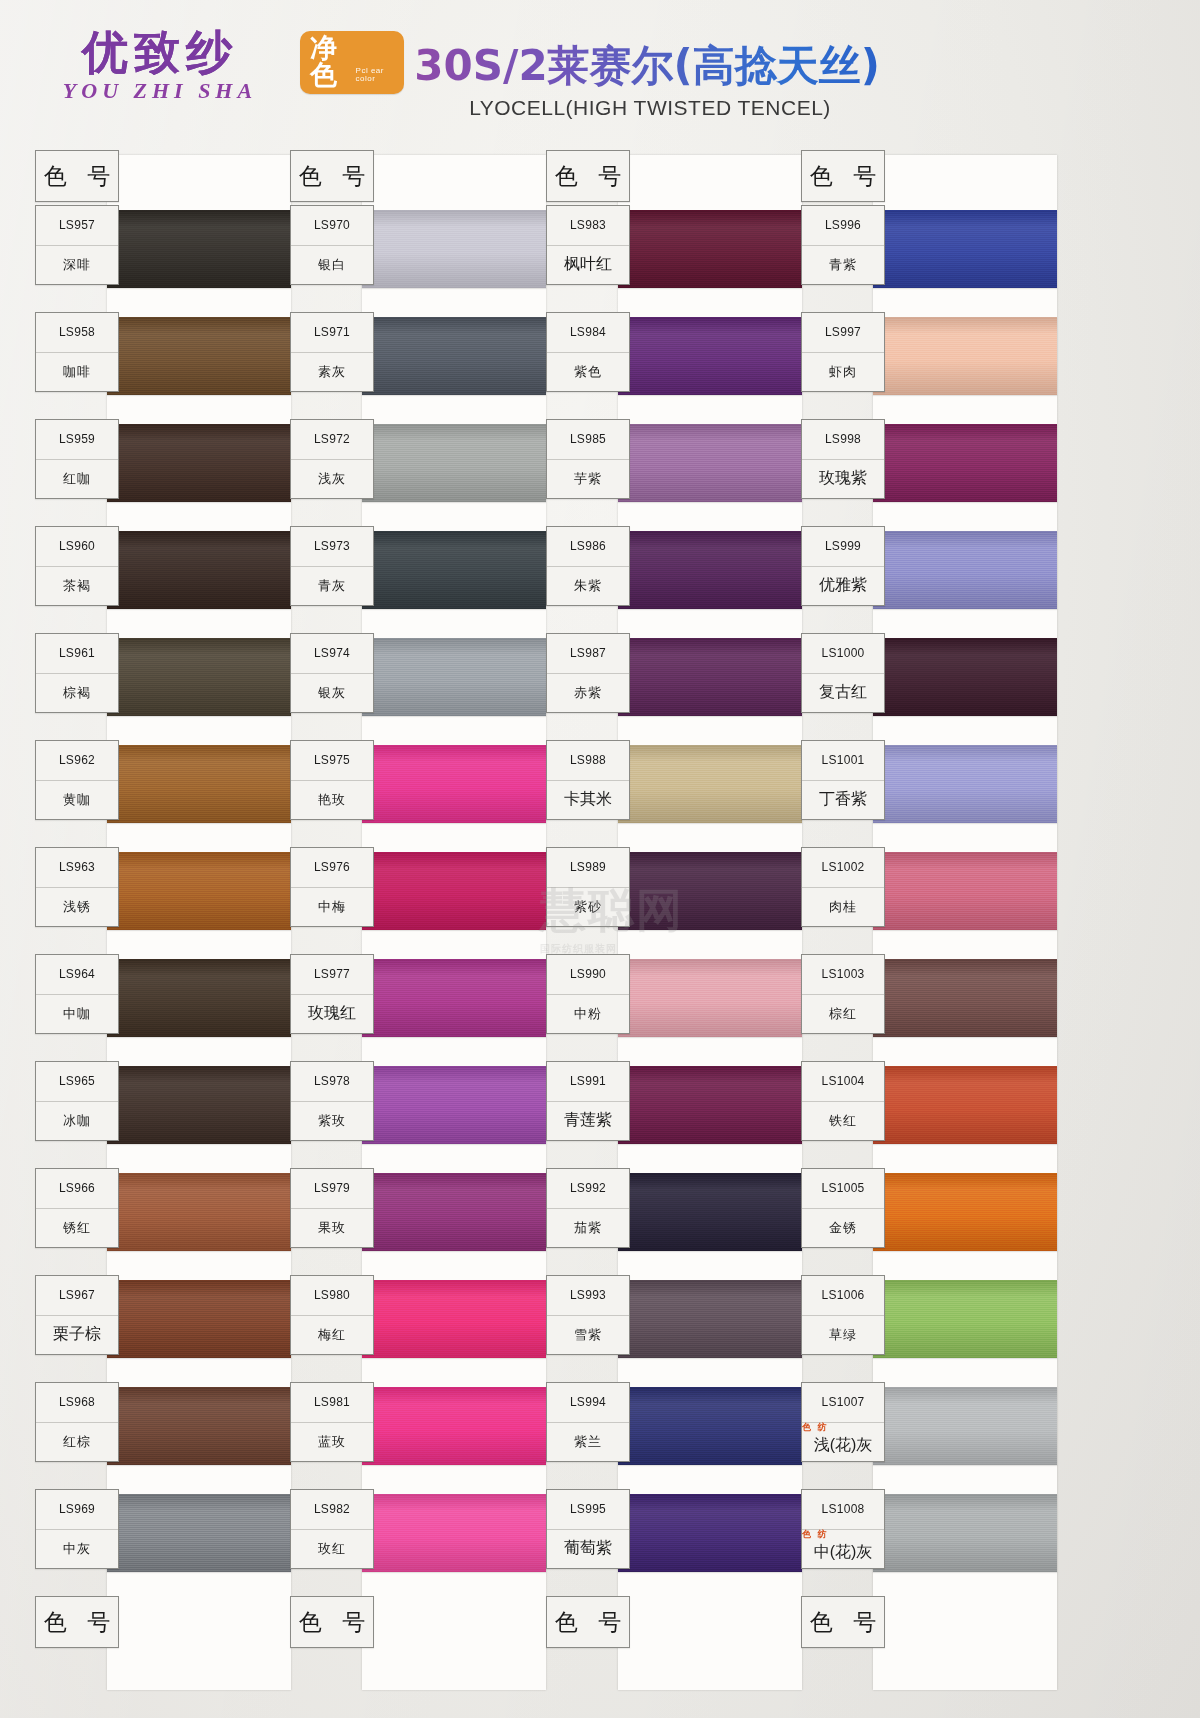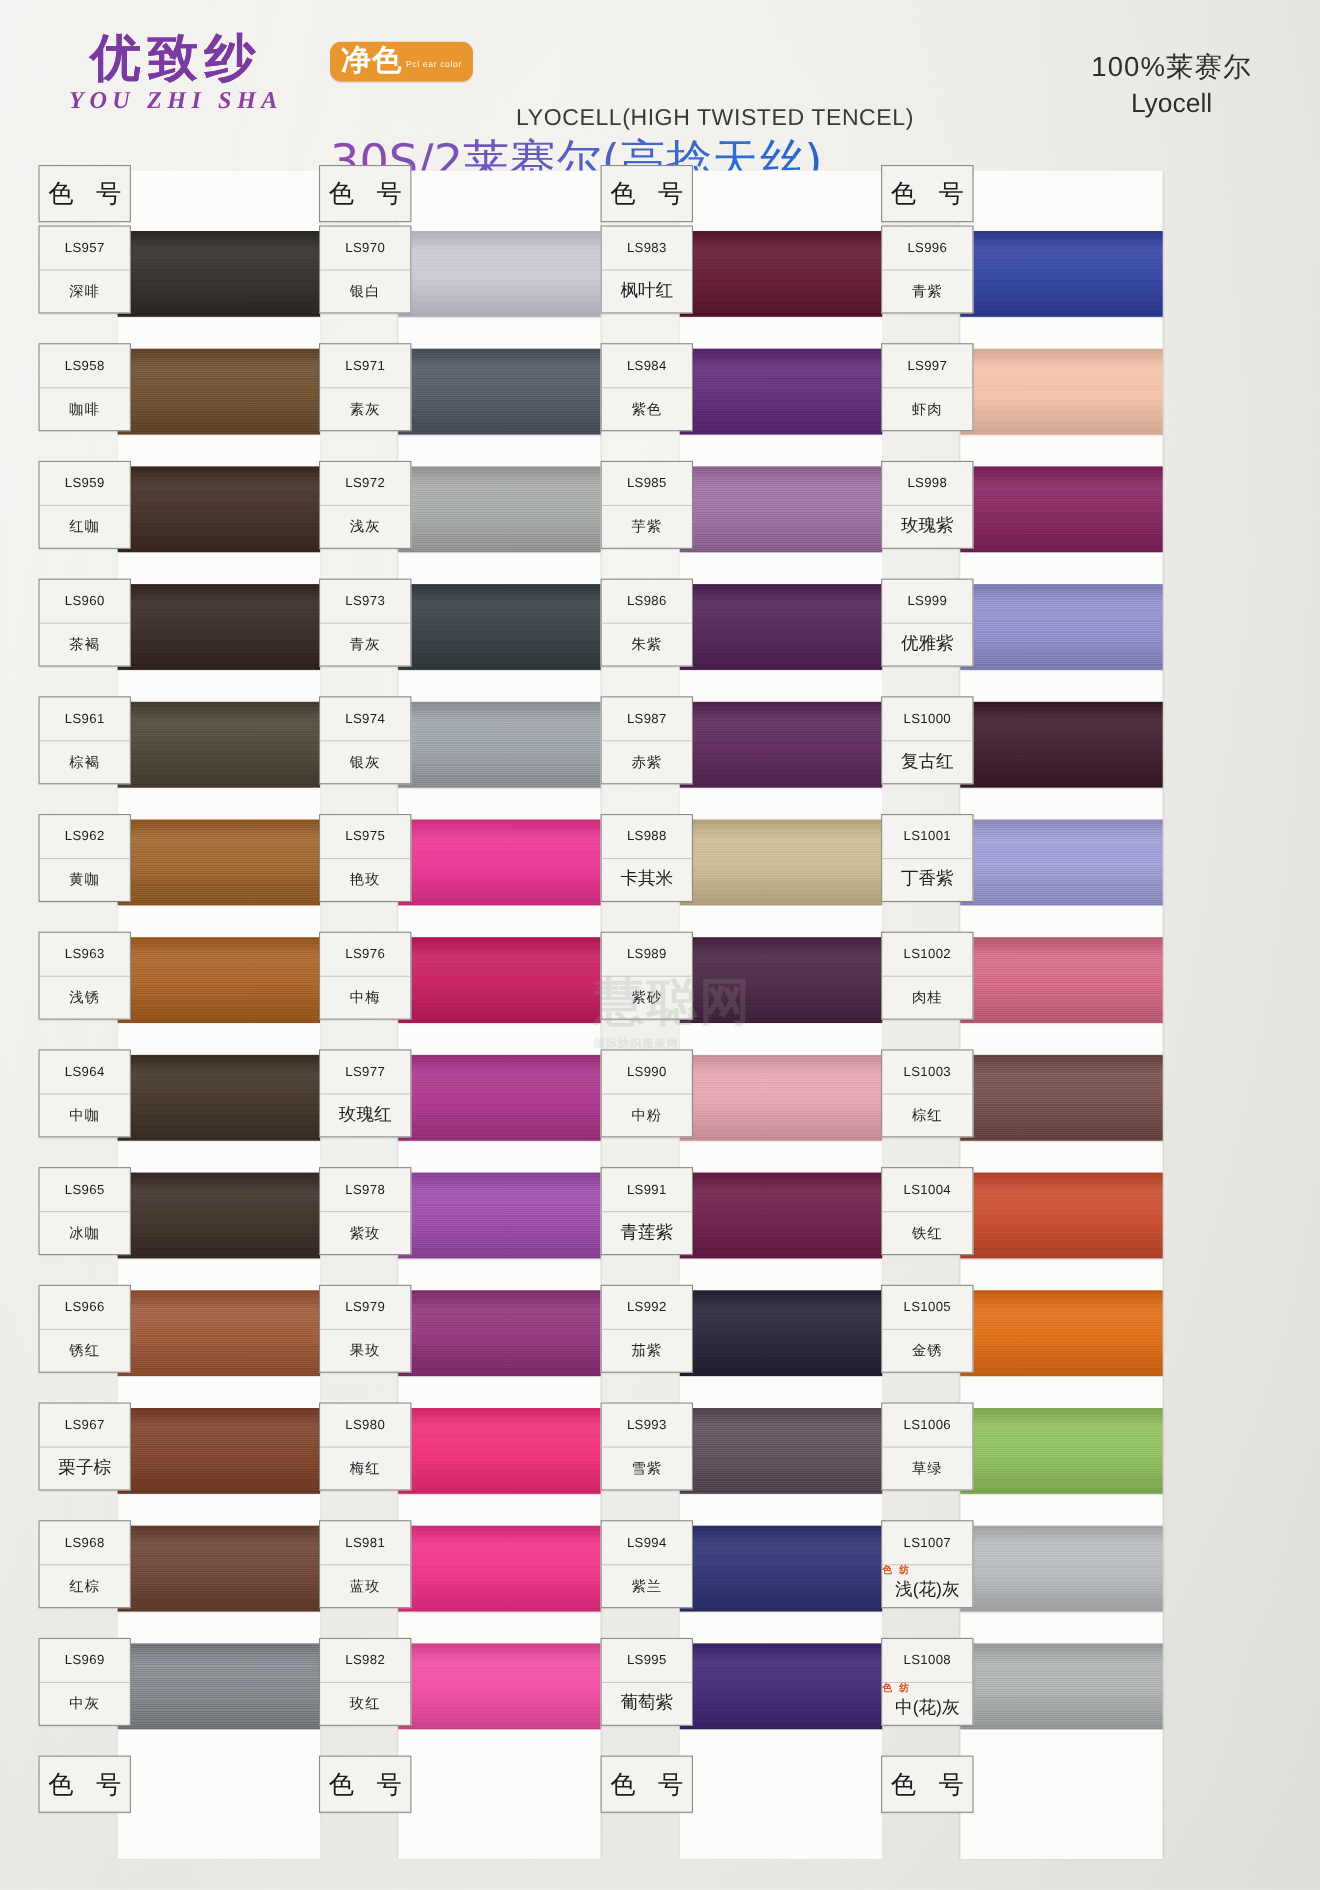--- a/index.html
+++ b/index.html
@@ -34,30 +34,30 @@
     line-height:1.05;
     text-shadow:0 0 0 #7a3aa0;
   }
   .brand-en{
     margin-top:2px;font-size:22px;font-style:italic;font-weight:bold;
     color:#8c3fa3;letter-spacing:5px;
     font-family:"Liberation Serif","DejaVu Serif",serif;
   }
 
   .title-block{position:absolute;left:300px;top:38px;width:580px;}
-  .title-line1{display:flex;align-items:flex-start;gap:10px;height:56px;flex-direction:column;}
+  .title-line1{display:flex;align-items:flex-end;gap:10px;height:56px;}
   .badge{
     background:#e8962f;color:#fff;border-radius:10px;
     padding:4px 10px 5px 10px;display:flex;align-items:flex-end;gap:3px;
     box-shadow:0 1px 1px rgba(0,0,0,.12);
   }
   .badge-cn{font-size:27px;font-weight:bold;letter-spacing:1px;line-height:1;}
   .badge-en{font-size:8px;letter-spacing:.5px;line-height:1;transform:translateY(-6px) rotate(0deg);opacity:.92;}
   .title-main{
-    font-size:42px;font-weight:normal;letter-spacing:0px;white-space:nowrap;
+    font-size:42px;font-weight:bold;letter-spacing:0px;white-space:nowrap;
     background:linear-gradient(90deg,#8e4aa8 0%,#7554b8 28%,#4a63c4 58%,#2f6fd0 80%,#2b62c9 100%);
     -webkit-background-clip:text;background-clip:text;color:transparent;
     font-family:"DejaVu Sans","Liberation Sans",sans-serif;
     margin-top:35px;
   }
   .title-sub{
     margin-top:2px;text-align:center;font-size:21px;color:#3a3a3a;letter-spacing:.5px;
     padding-left:120px;white-space:nowrap;
   }
 
@@ -155,24 +155,20 @@
     <div class="title-line1">
       <div class="badge">
         <span class="badge-cn">净色</span>
         <span class="badge-en">Pcl ear color</span>
       </div>
       <div class="title-main">30S/2莱赛尔(高捻天丝)</div>
     </div>
     <div class="title-sub">LYOCELL(HIGH TWISTED TENCEL)</div>
   </div>
 
-  <div class="fiber">
-    <div class="fiber-cn">100%莱赛尔</div>
-    <div class="fiber-en">Lyocell</div>
-  </div>
 
 </div>
 
 <div class="columns" id="columns">
     <div class="col col0">
       <div class="strip"></div>
       <div class="swatches" style="top: 60px;">
         <div class="swatch" title="LS957 深啡" style="background: rgb(46, 42, 37);"></div>
         <div class="swatch" title="LS958 咖啡" style="background: rgb(107, 74, 42);"></div>
         <div class="swatch" title="LS959 红咖" style="background: rgb(61, 42, 34);"></div>

